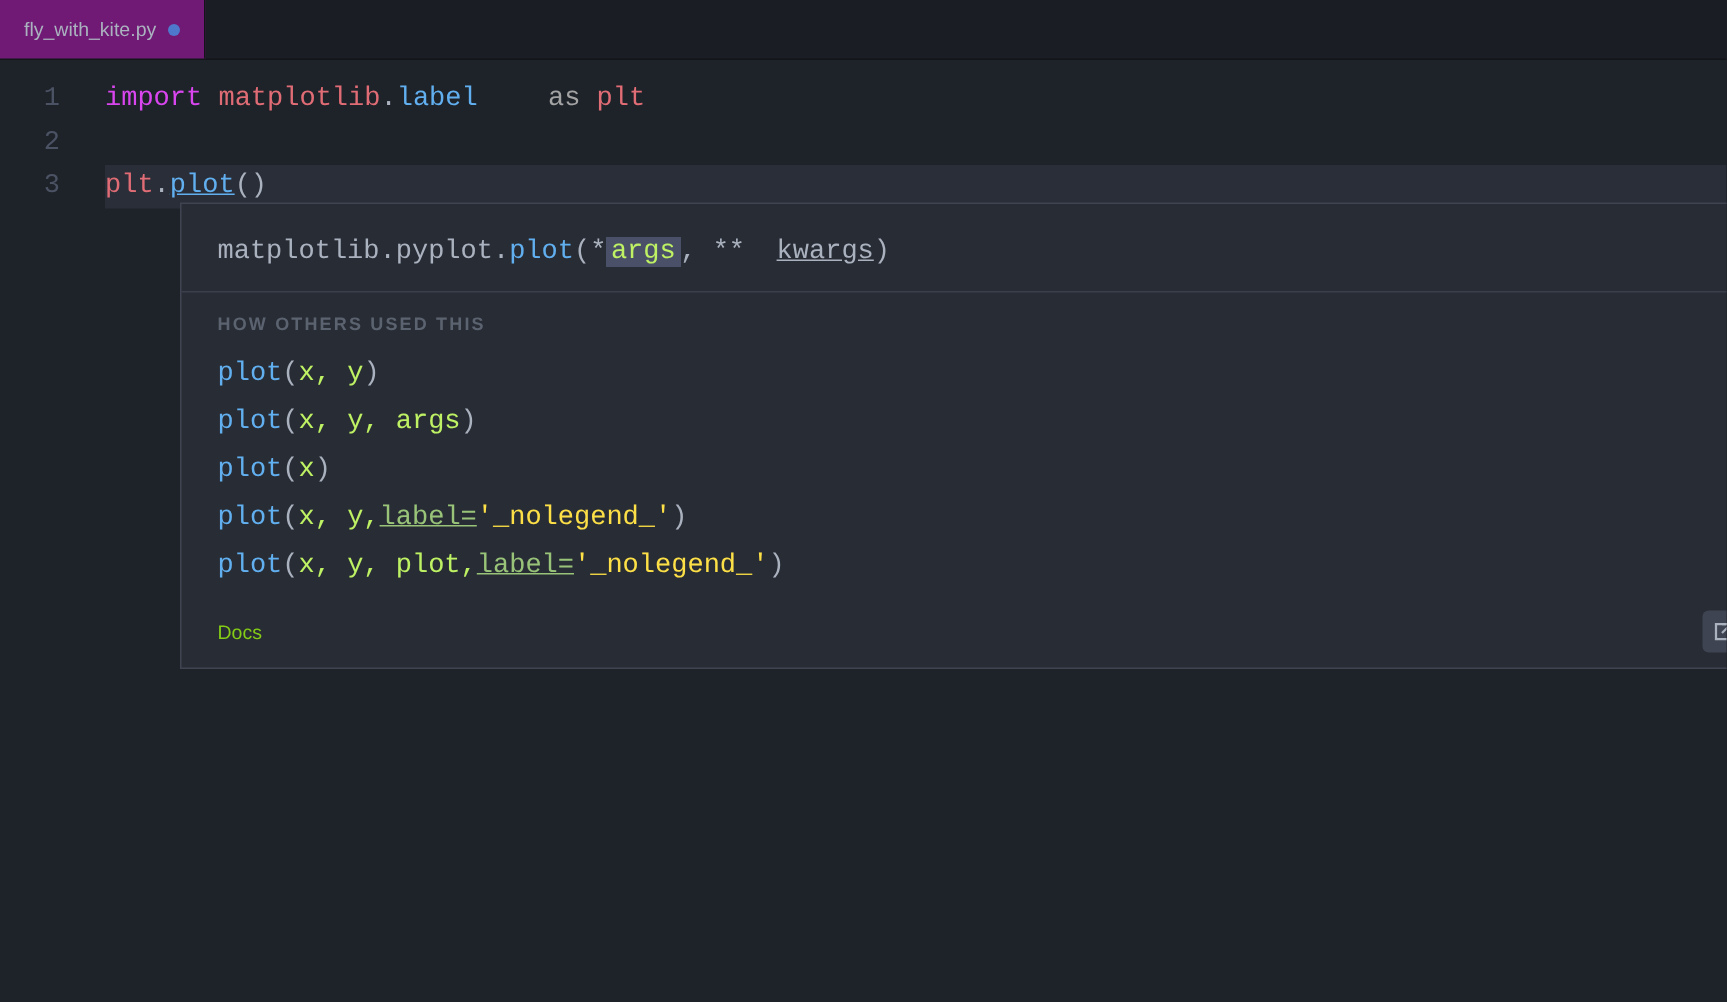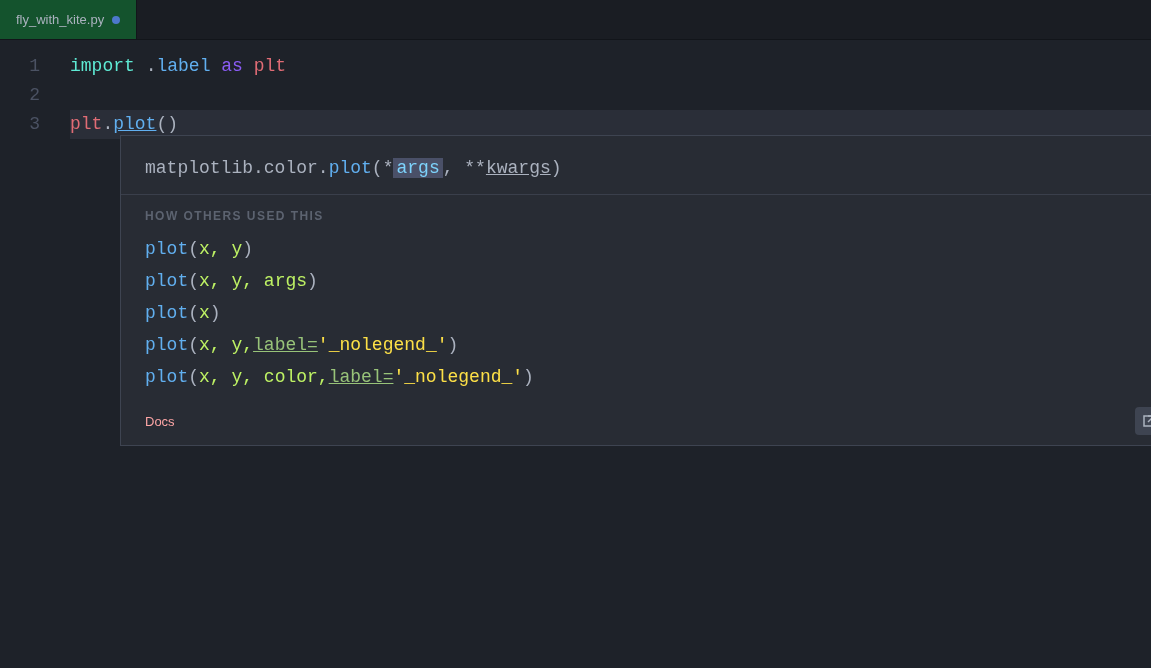--- a/index.html
+++ b/index.html
@@ -22,21 +22,21 @@
       display: flex;
       align-items: center;
       border-bottom: 1px solid #12151a;
     }
 
     .tab {
       display: flex;
       align-items: center;
       padding: 0 16px;
       height: 100%;
-      background-color: #14532d;
+      background-color: #701a75;
       color: #abb2bf;
       font-family: -apple-system, BlinkMacSystemFont, sans-serif;
       font-size: 13px;
       gap: 8px;
       border-right: 1px solid #12151a;
     }
 
     .tab-dot {
       width: 8px;
       height: 8px;
@@ -75,22 +75,22 @@
       white-space: pre;
       height: 29px;
       display: flex;
       align-items: center;
     }
 
     .line-3 {
       background-color: #2a2e38;
     }
 
-    .kw-import { color: #5eead4; }
-    .kw-as { color: #8b5cf6; }
+    .kw-import { color: #d946ef; }
+    .kw-as { color: #a3a3a3; margin-left: 36px; }
     .kw-plt-ref { color: #e06c75; }
     .kw-matplotlib { color: #e06c75; }
     .kw-pyplot { color: #61afef; }
     .kw-plot { color: #61afef; }
     .kw-plt { color: #e06c75; }
     .plain { color: #abb2bf; }
     .underline { text-decoration: underline; text-decoration-color: #61afef; }
 
     .autocomplete-panel {
       position: absolute;
@@ -113,26 +113,26 @@
       border-bottom: 1px solid #3a3f4b;
       margin-bottom: 14px;
     }
 
     .sig-module { color: #abb2bf; }
     .sig-func { color: #61afef; }
     .sig-paren { color: #abb2bf; }
     .sig-star { color: #abb2bf; }
     .sig-args-highlight {
       background-color: #4a5068;
-      color: #7dd3fc;
+      color: #bef264;
       padding: 0 3px;
     }
     .sig-comma { color: #abb2bf; }
     .sig-kwargs { color: #abb2bf; }
-    .sig-kwargs-u { text-decoration: underline; }
+    .sig-kwargs-u { text-decoration: underline; margin-left: 21px; }
     .sig-close { color: #abb2bf; }
 
     .section-label {
       padding: 0 24px 10px 24px;
       font-size: 12px;
       color: #5c6370;
       letter-spacing: 0.12em;
       font-family: -apple-system, BlinkMacSystemFont, sans-serif;
       font-weight: 600;
     }
@@ -154,21 +154,21 @@
 
     .docs-footer {
       display: flex;
       align-items: center;
       justify-content: space-between;
       padding: 8px 16px 0 24px;
       margin-top: 6px;
     }
 
     .docs-link {
-      color: #fca5a5;
+      color: #84cc16;
       font-size: 13px;
       font-family: -apple-system, BlinkMacSystemFont, sans-serif;
       cursor: pointer;
     }
 
     .docs-icon {
       width: 28px;
       height: 28px;
       background-color: #3e4451;
       border-radius: 4px;
@@ -195,20 +195,21 @@
     <div>1</div>
     <div>2</div>
     <div>3</div>
   </div>
 
   <div class="code-content">
 
     <div class="code-line">
       <span class="kw-import">import</span>
       <span class="plain"> </span>
+      <span class="kw-matplotlib">matplotlib</span>
       <span class="plain">.</span>
       <span class="kw-pyplot">label</span>
       <span class="plain"> </span>
       <span class="kw-as">as</span>
       <span class="plain"> </span>
       <span class="kw-plt-ref">plt</span>
     </div>
 
     <div class="code-line">
       <span class="plain">&nbsp;</span>
@@ -217,21 +218,21 @@
     <div class="code-line line-3">
       <span class="kw-plt">plt</span>
       <span class="plain">.</span>
       <span class="kw-plot underline">plot</span>
       <span class="plain">()</span>
     </div>
 
     <div class="autocomplete-panel">
 
       <div class="signature-line">
-        <span class="sig-module">matplotlib.color.</span>
+        <span class="sig-module">matplotlib.pyplot.</span>
           <span class="sig-func">plot</span>
           <span class="sig-paren">(</span>
           <span class="sig-star">*</span>
           <span class="sig-args-highlight">args</span>
           <span class="sig-comma">,&nbsp;</span>
           <span class="sig-star">**</span>
           <span class="sig-kwargs sig-kwargs-u">kwargs</span>
           <span class="sig-close">)</span>
       </div>
 
@@ -263,21 +264,21 @@
           <span class="u-paren">(</span>
           <span class="u-param">x, y, </span>
           <span class="u-kwarg">label=</span>
           <span class="u-string">'_nolegend_'</span>
           <span class="u-paren">)</span>
       </div>
 
       <div class="usage-item">
         <span class="u-func">plot</span>
           <span class="u-paren">(</span>
-          <span class="u-param">x, y, color, </span>
+          <span class="u-param">x, y, plot, </span>
           <span class="u-kwarg">label=</span>
           <span class="u-string">'_nolegend_'</span>
           <span class="u-paren">)</span>
       </div>
 
       <div class="docs-footer">
         <span class="docs-link">Docs</span>
         <div class="docs-icon">
           <svg width="16" height="16" viewBox="0 0 16 16" fill="none">
             <path d="M3 3h10v10H3z" stroke="#abb2bf" stroke-width="1.5" fill="none"></path>

